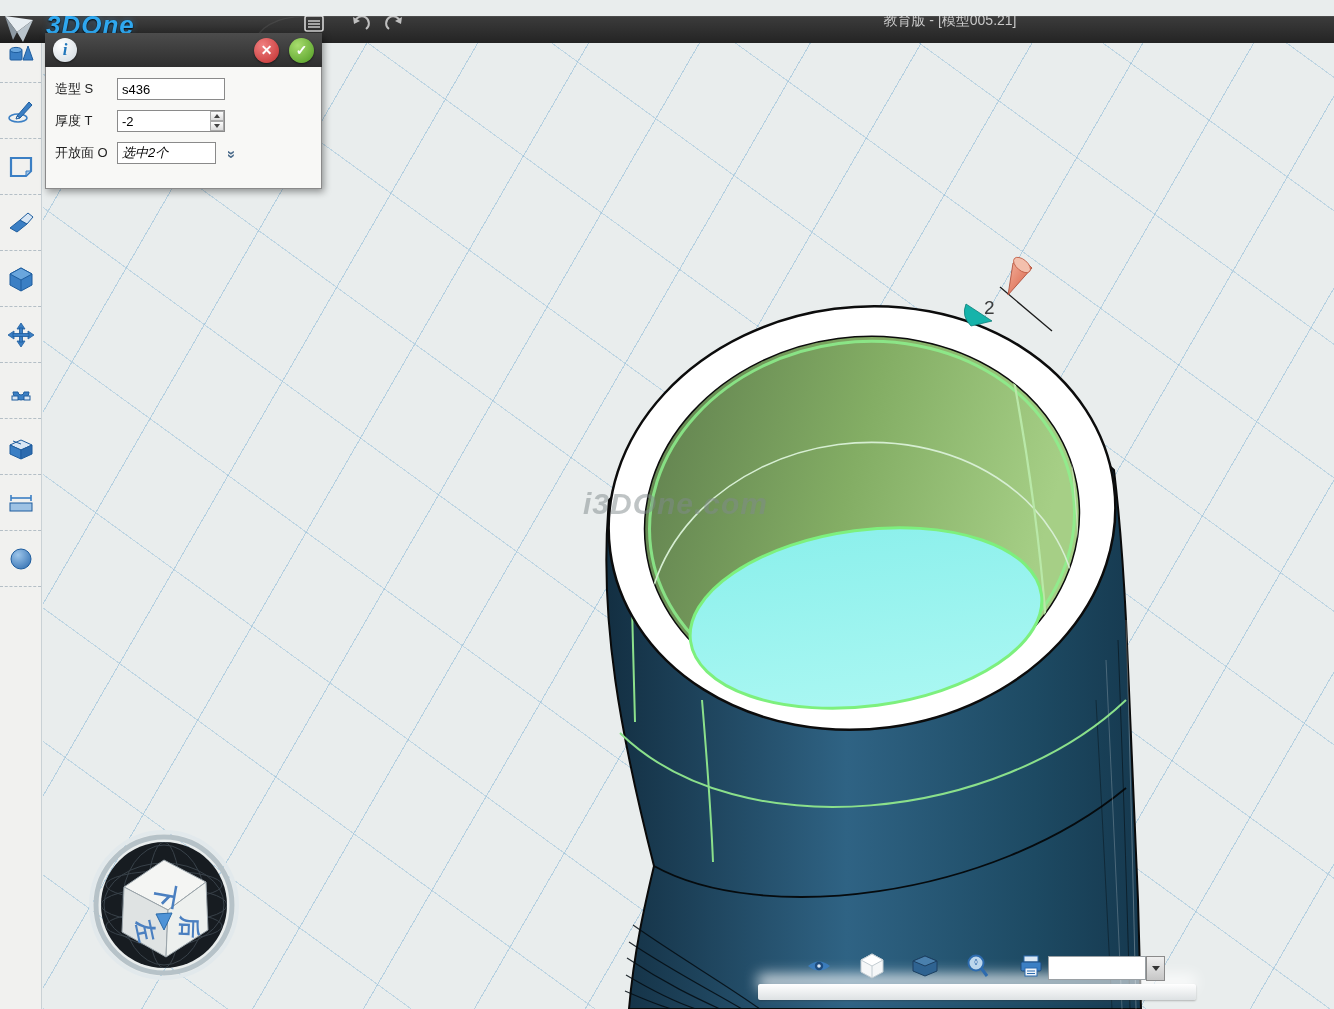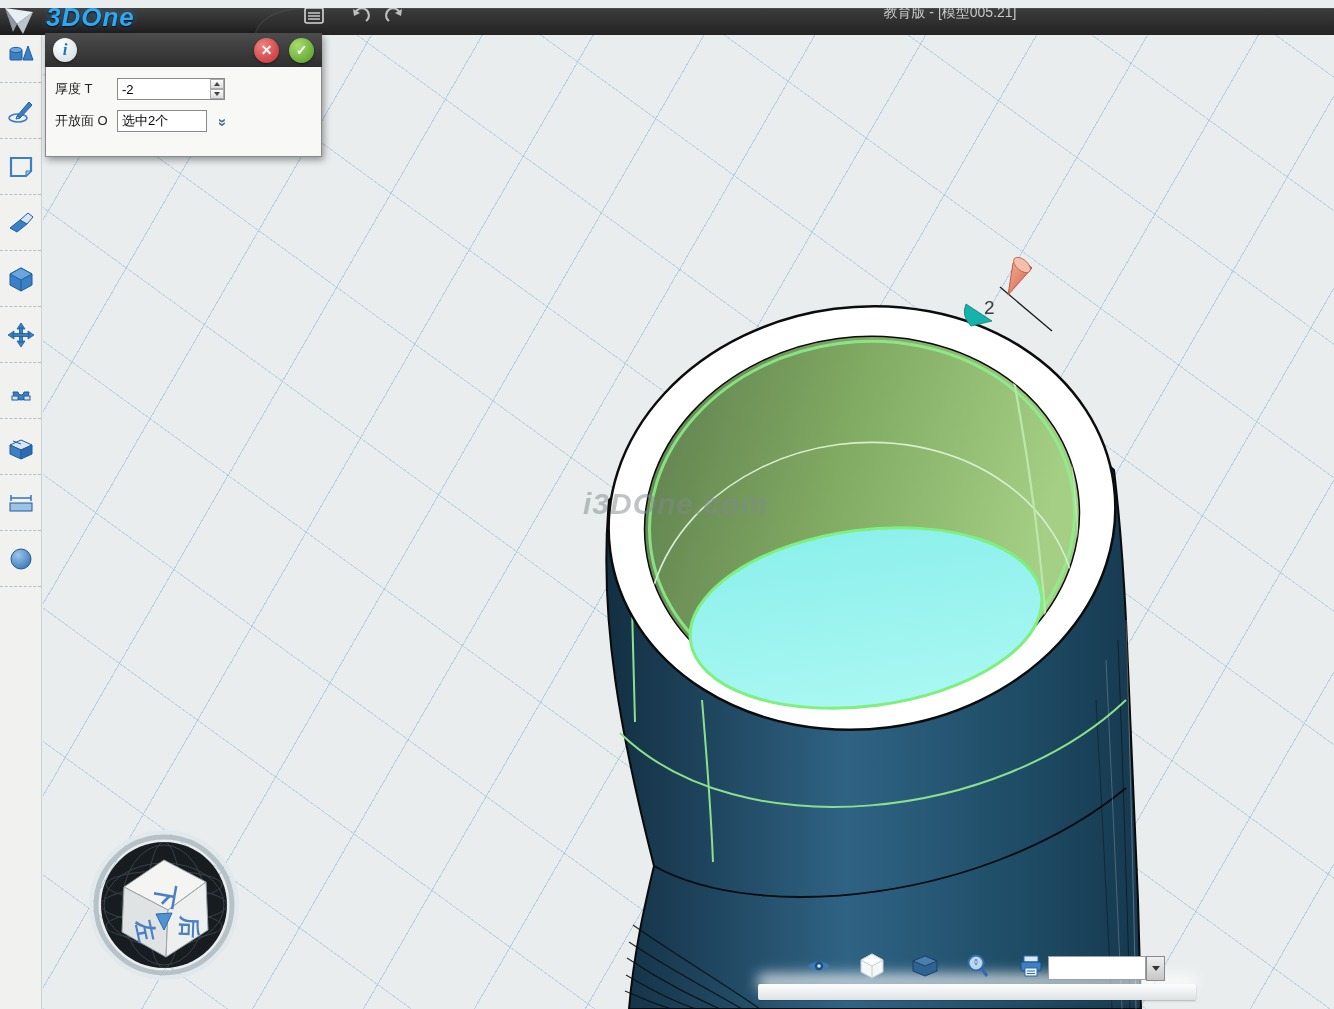--- a/index.html
+++ b/index.html
@@ -1,20 +1,20 @@
 <!DOCTYPE html>
 <html><head>
 <meta charset="utf-8">
 <style>
   * { margin:0; padding:0; box-sizing:border-box; }
   html,body { width:1334px; height:1009px; overflow:hidden;
     font-family:"Liberation Sans", sans-serif; background:#e9eded; position:relative; }
 
   
-  .topbar { position:absolute; left:0; top:8px; width:1334px; height:27px; z-index:30;
+  .topbar { position:absolute; left:0; top:16px; width:1334px; height:27px; z-index:30;
     background:linear-gradient(#414141,#1c1c1c); overflow:hidden; }
   .topbar-panel { position:absolute; left:255px; top:0; right:0; height:27px;
     background:linear-gradient(#3c3c3c,#242424); border-top-left-radius:48px 27px;
     box-shadow:inset 1px 1px 0 rgba(255,255,255,.08); }
   .logo-plane { position:absolute; left:3px; top:-2px; }
   .logo-text { position:absolute; left:46px; top:-6px; font-size:26px; font-weight:bold;
     font-style:italic; color:#2fa8f0; letter-spacing:1px;
     text-shadow:0 1px 2px #000, 0 0 6px rgba(60,170,255,.45); }
   .tb-icon { position:absolute; top:-3px; }
   .tb-doc { left:302px; } .tb-undo { left:350px; } .tb-redo { left:383px; }
@@ -49,21 +49,21 @@
     justify-content:center; color:#fff; font-size:14px; font-weight:bold; cursor:pointer;
     box-shadow:0 1px 2px rgba(0,0,0,.5); }
   .btn-close { margin-left:auto; background:radial-gradient(circle at 35% 30%, #f08080, #c22f2f); }
   .btn-ok { margin-left:10px; background:radial-gradient(circle at 35% 30%, #a8dd6e, #4f9a22); }
   .dialog-body { background:#f8f8f6; border:1px solid #8a8a8a; border-top:none; padding:11px 9px 12px; }
   .drow { display:flex; align-items:center; margin-bottom:10px; }
   .drow:last-child { margin-bottom:12px; }
   .dlabel { width:62px; color:#222; }
   .dinput { height:22px; border:1px solid #8a8a8a; background:#fff; font-size:13px;
     padding:0 4px; font-family:"Liberation Sans", sans-serif; }
-  .w-long { width:108px; } .w-short { width:90px; }
+  .w-long { width:108px; } .w-short { width:99px;font-style:italic; }
   .spinwrap { position:relative; }
   .spin { position:absolute; right:1px; top:1px; width:14px; height:20px; display:flex;
     flex-direction:column; }
   .spin span { flex:1; background:linear-gradient(#fdfdfd,#dcdcdc); border:1px solid #aaa;
     display:flex; align-items:center; justify-content:center; cursor:pointer; }
   .spin .tri-up { width:0; height:0; border-left:3px solid transparent;
     border-right:3px solid transparent; border-bottom:4px solid #444; }
   .spin .tri-dn { width:0; height:0; border-left:3px solid transparent;
     border-right:3px solid transparent; border-top:4px solid #444; }
   .chevron-btn { margin-left:6px; width:20px; height:22px; color:#4a6a8a; font-size:15px;
@@ -282,20 +282,24 @@
 </div>
 
 <div class="dialog">
   <div class="dialog-header">
     <div class="info-btn">i</div>
     <div class="hdr-btn btn-close">✕</div>
     <div class="hdr-btn btn-ok">✓</div>
   </div>
   <div class="dialog-body">
     <div class="drow">
+      <span class="dlabel">造型 S</span>
+      <input class="dinput w-long" value="s436" style="">
+    </div>
+    <div class="drow">
       <span class="dlabel">厚度 T</span>
       <span class="spinwrap">
         <input class="dinput w-long" value="-2" style="">
         <span class="spin">
           <span>
               <i class="tri-up"></i>
             </span>
           <span>
               <i class="tri-dn"></i>
             </span>

